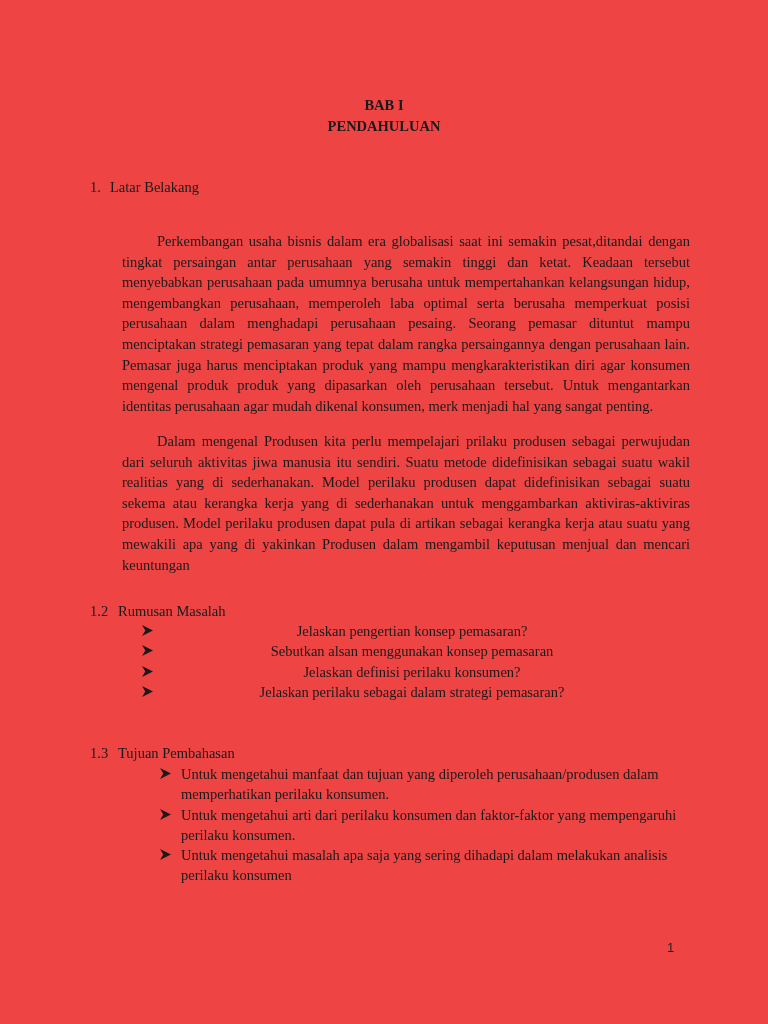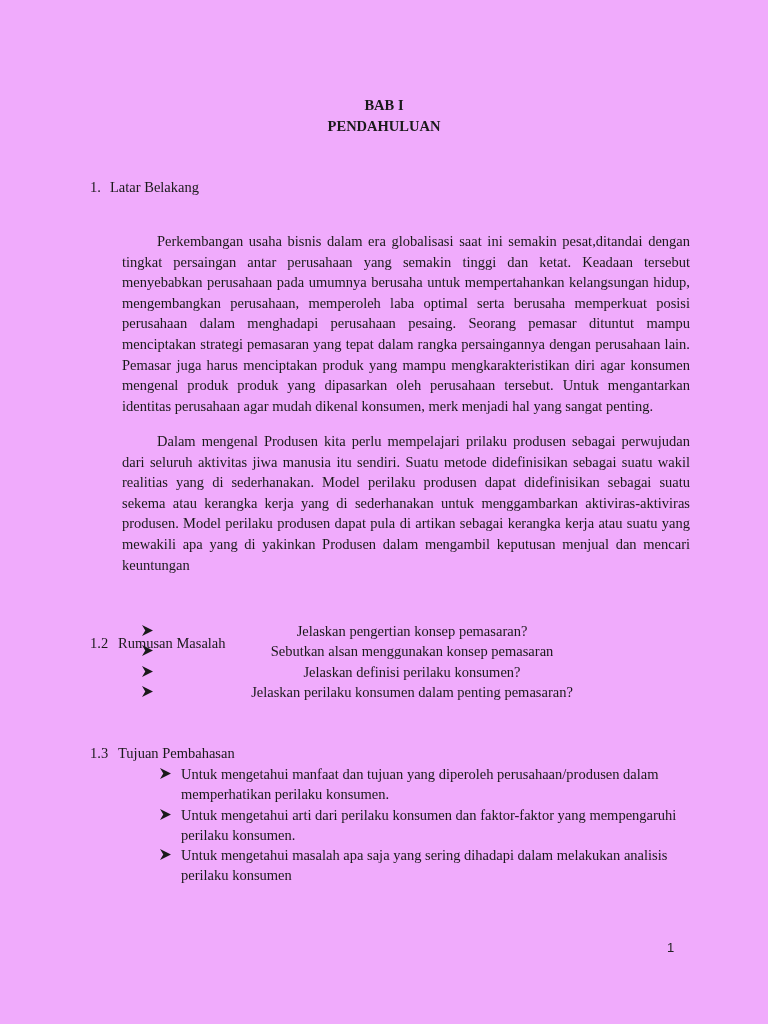--- a/index.html
+++ b/index.html
@@ -13,21 +13,21 @@
       position: relative;
       overflow: hidden;
       font-family: "Liberation Serif", serif;
       color: #1a1a1a;
     }
     .page {
       position: absolute;
       left: 0; top: 0;
       width: 768px;
       height: 1024px;
-      background: #f0abfc;
+      background: #ef4444;
     }
     .chapter {
       position: absolute;
       left: 0;
       width: 768px;
       text-align: center;
       font-weight: bold;
       font-size: 14.5px;
       line-height: 20px;
     }
@@ -38,21 +38,21 @@
       position: absolute;
       font-weight: normal;
       font-size: 14.5px;
       line-height: 20px;
       white-space: nowrap;
     }
     .heading .num { display: inline-block; }
     .h1 { left: 90px; top: 177px; }
     .h1 .num { width: 20px; }
     .h2 { left: 90px; top: 601px; }
-    .h2 .num { width: 28px; margin-top: 32px; }
+    .h2 .num { width: 28px; }
     .h3 { left: 90px; top: 743px; }
     .h3 .num { width: 28px; }
 
     .para {
       position: absolute;
       left: 110px;
       width: 568px;
       font-size: 14.5px;
       line-height: 20.6px;
       text-align: justify;
@@ -134,21 +134,21 @@
     <li>
       <span class="arrow"><svg class="arrow-svg" viewBox="0 0 10 10">
             <path d="M0 0 L10 5 L0 10 L3 5 Z" fill="#1a1a1a"></path>
           </svg></span>
       <span>Jelaskan definisi perilaku konsumen?</span>
     </li>
     <li>
       <span class="arrow"><svg class="arrow-svg" viewBox="0 0 10 10">
             <path d="M0 0 L10 5 L0 10 L3 5 Z" fill="#1a1a1a"></path>
           </svg></span>
-      <span>Jelaskan perilaku konsumen dalam penting pemasaran?</span>
+      <span>Jelaskan perilaku sebagai dalam strategi pemasaran?</span>
     </li>
   </ul>
 
   <div class="heading h3">
     <span class="num">1.3</span><span>Tujuan Pembahasan</span>
   </div>
   <ul class="list list-tujuan">
     <li>
       <span class="arrow"><svg class="arrow-svg" viewBox="0 0 10 10">
             <path d="M0 0 L10 5 L0 10 L3 5 Z" fill="#1a1a1a"></path>

